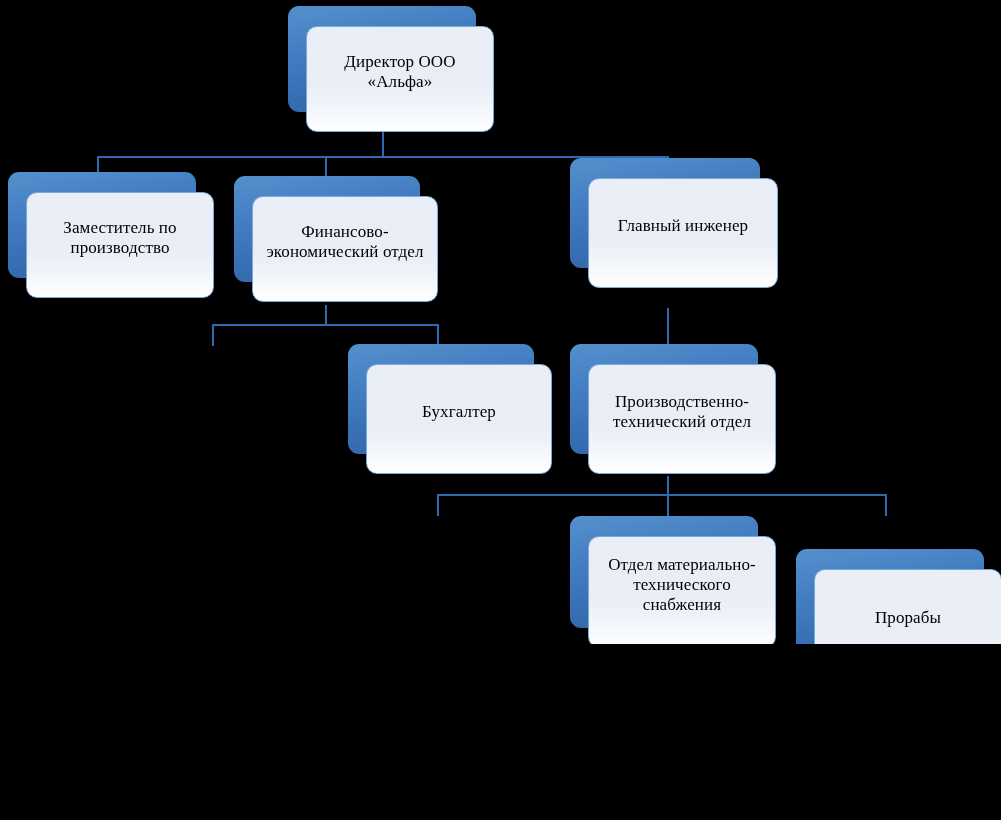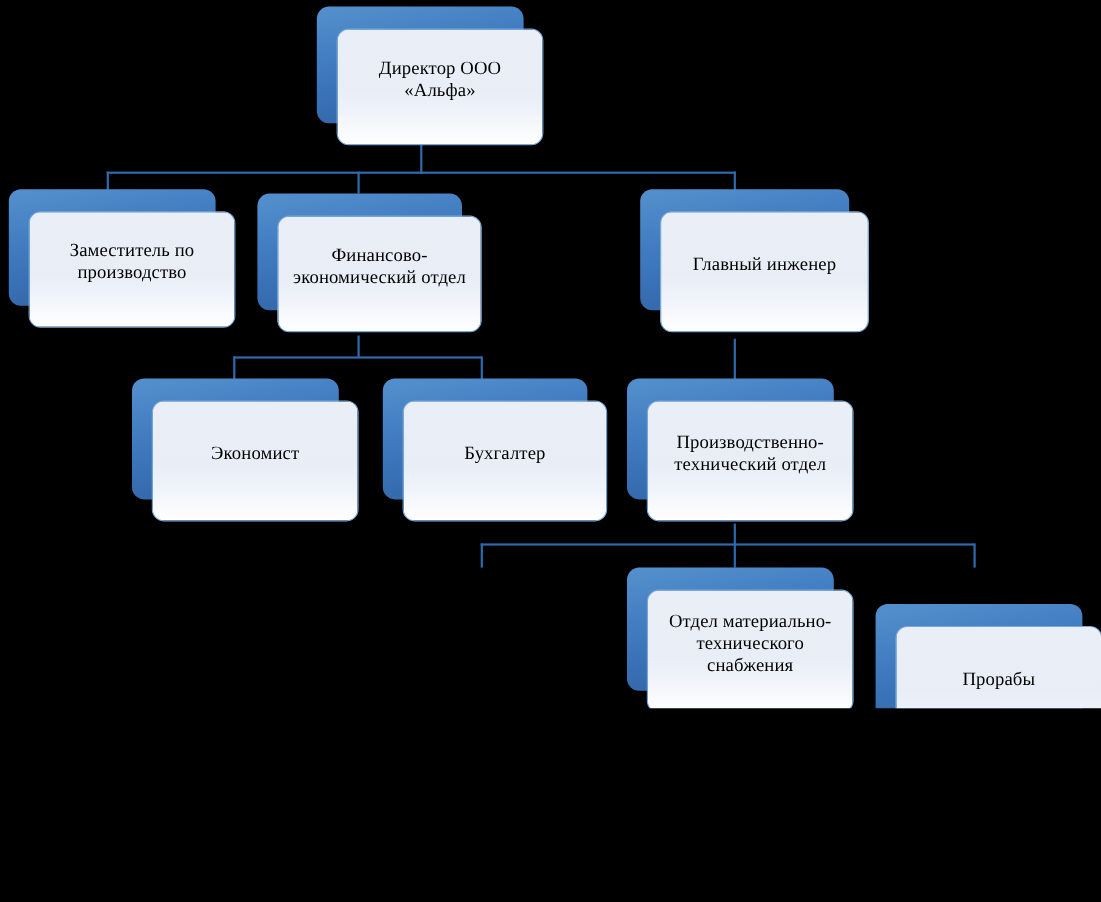--- a/index.html
+++ b/index.html
@@ -102,33 +102,27 @@
     </div>
   </div>
 
   <div class="node" style="left:234px; top:176px; width:186px; height:106px;">
     <div class="shadow"></div>
     <div class="face">
       <span class="label">Финансово-экономический отдел</span>
     </div>
   </div>
 
-  <div class="node" style="left:570px; top:172px; width:190px; height:110px;margin-left:12px;">
+  <div class="node" style="left:570px; top:158px; width:190px; height:110px;">
     <div class="shadow"></div>
     <div class="face">
       <span class="label">Главный инженер</span>
     </div>
   </div>
 
-  <div class="node" style="left:120px; top:344px; width:188px; height:110px;">
-    <div class="shadow"></div>
-    <div class="face">
-      <span class="label">Экономист</span>
-    </div>
-  </div>
 
   <div class="node" style="left:348px; top:344px; width:186px; height:110px;">
     <div class="shadow"></div>
     <div class="face">
       <span class="label">Бухгалтер</span>
     </div>
   </div>
 
   <div class="node" style="left:570px; top:344px; width:188px; height:110px;">
     <div class="shadow"></div>

